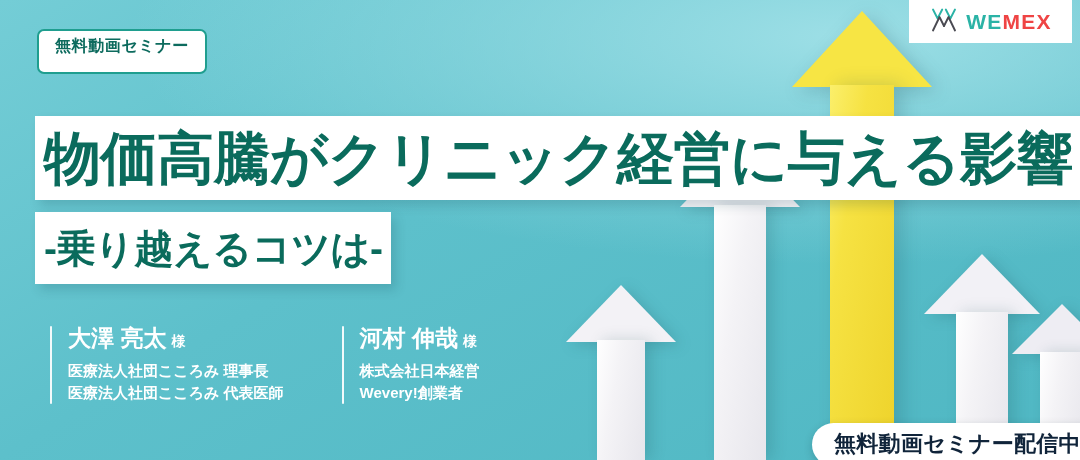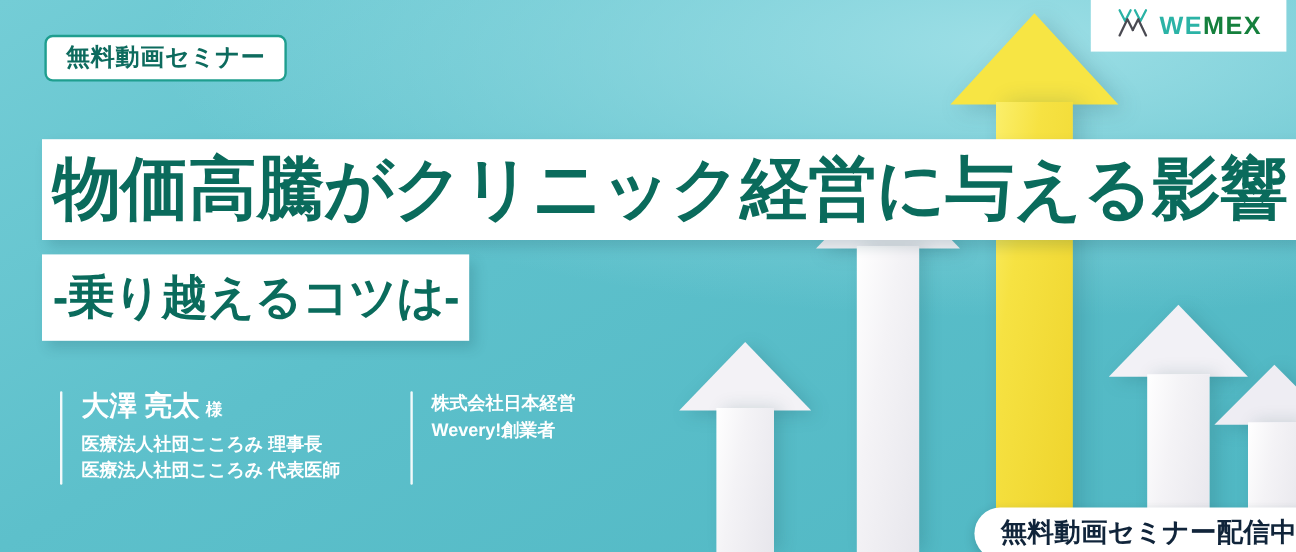--- a/index.html
+++ b/index.html
@@ -79,31 +79,31 @@
     background: #ffffff;
     display: flex; align-items: center; justify-content: center; gap: 7px;
   }
   #wemex-logo .mark { display: block; }
   #wemex-logo .word {
     font-size: 21px; font-weight: 600; letter-spacing: 1.2px;
     font-family: "Liberation Sans", sans-serif;
     line-height: 1;
   }
   #wemex-logo .word .we { color: #2bb3a6; }
-  #wemex-logo .word .mex { color: #15803d; }
+  #wemex-logo .word .mex { color: #ef4444; }
 
   
   #seminar-tag {
     position: absolute; left: 37px; top: 29px;
-    padding: 7px 16px 8px;
+    padding: 7px 16px 18px;
     background: #ffffff;
     border: 2px solid #1f9e8f;
     border-radius: 7px;
     color: #0d6b5e;
-    font-size: 20px; font-weight: 700; letter-spacing: .6px;
+    font-size: 16px; font-weight: 700; letter-spacing: .6px;
     line-height: 1;
     white-space: nowrap;
   }
 
   
   .title-band {
     position: absolute;
     background: #ffffff;
     color: #0a6b5c;
     font-weight: 800;
@@ -223,20 +223,23 @@
           <span>大澤 亮太</span><span class="sama">様</span>
         </div>
         <div class="org">医療法人社団こころみ 理事長</div>
         <div class="org">医療法人社団こころみ 代表医師</div>
       </div>
     </div>
 
     <div class="speaker">
       <span class="rule"></span>
       <div class="info">
+        <div class="name">
+          <span>河村 伸哉</span><span class="sama">様</span>
+        </div>
         <div class="org">株式会社日本経営</div>
         <div class="org">Wevery!創業者</div>
       </div>
     </div>
 
   </div>
 
   <div id="streaming-badge">無料動画セミナー配信中</div>
 
 </div>

